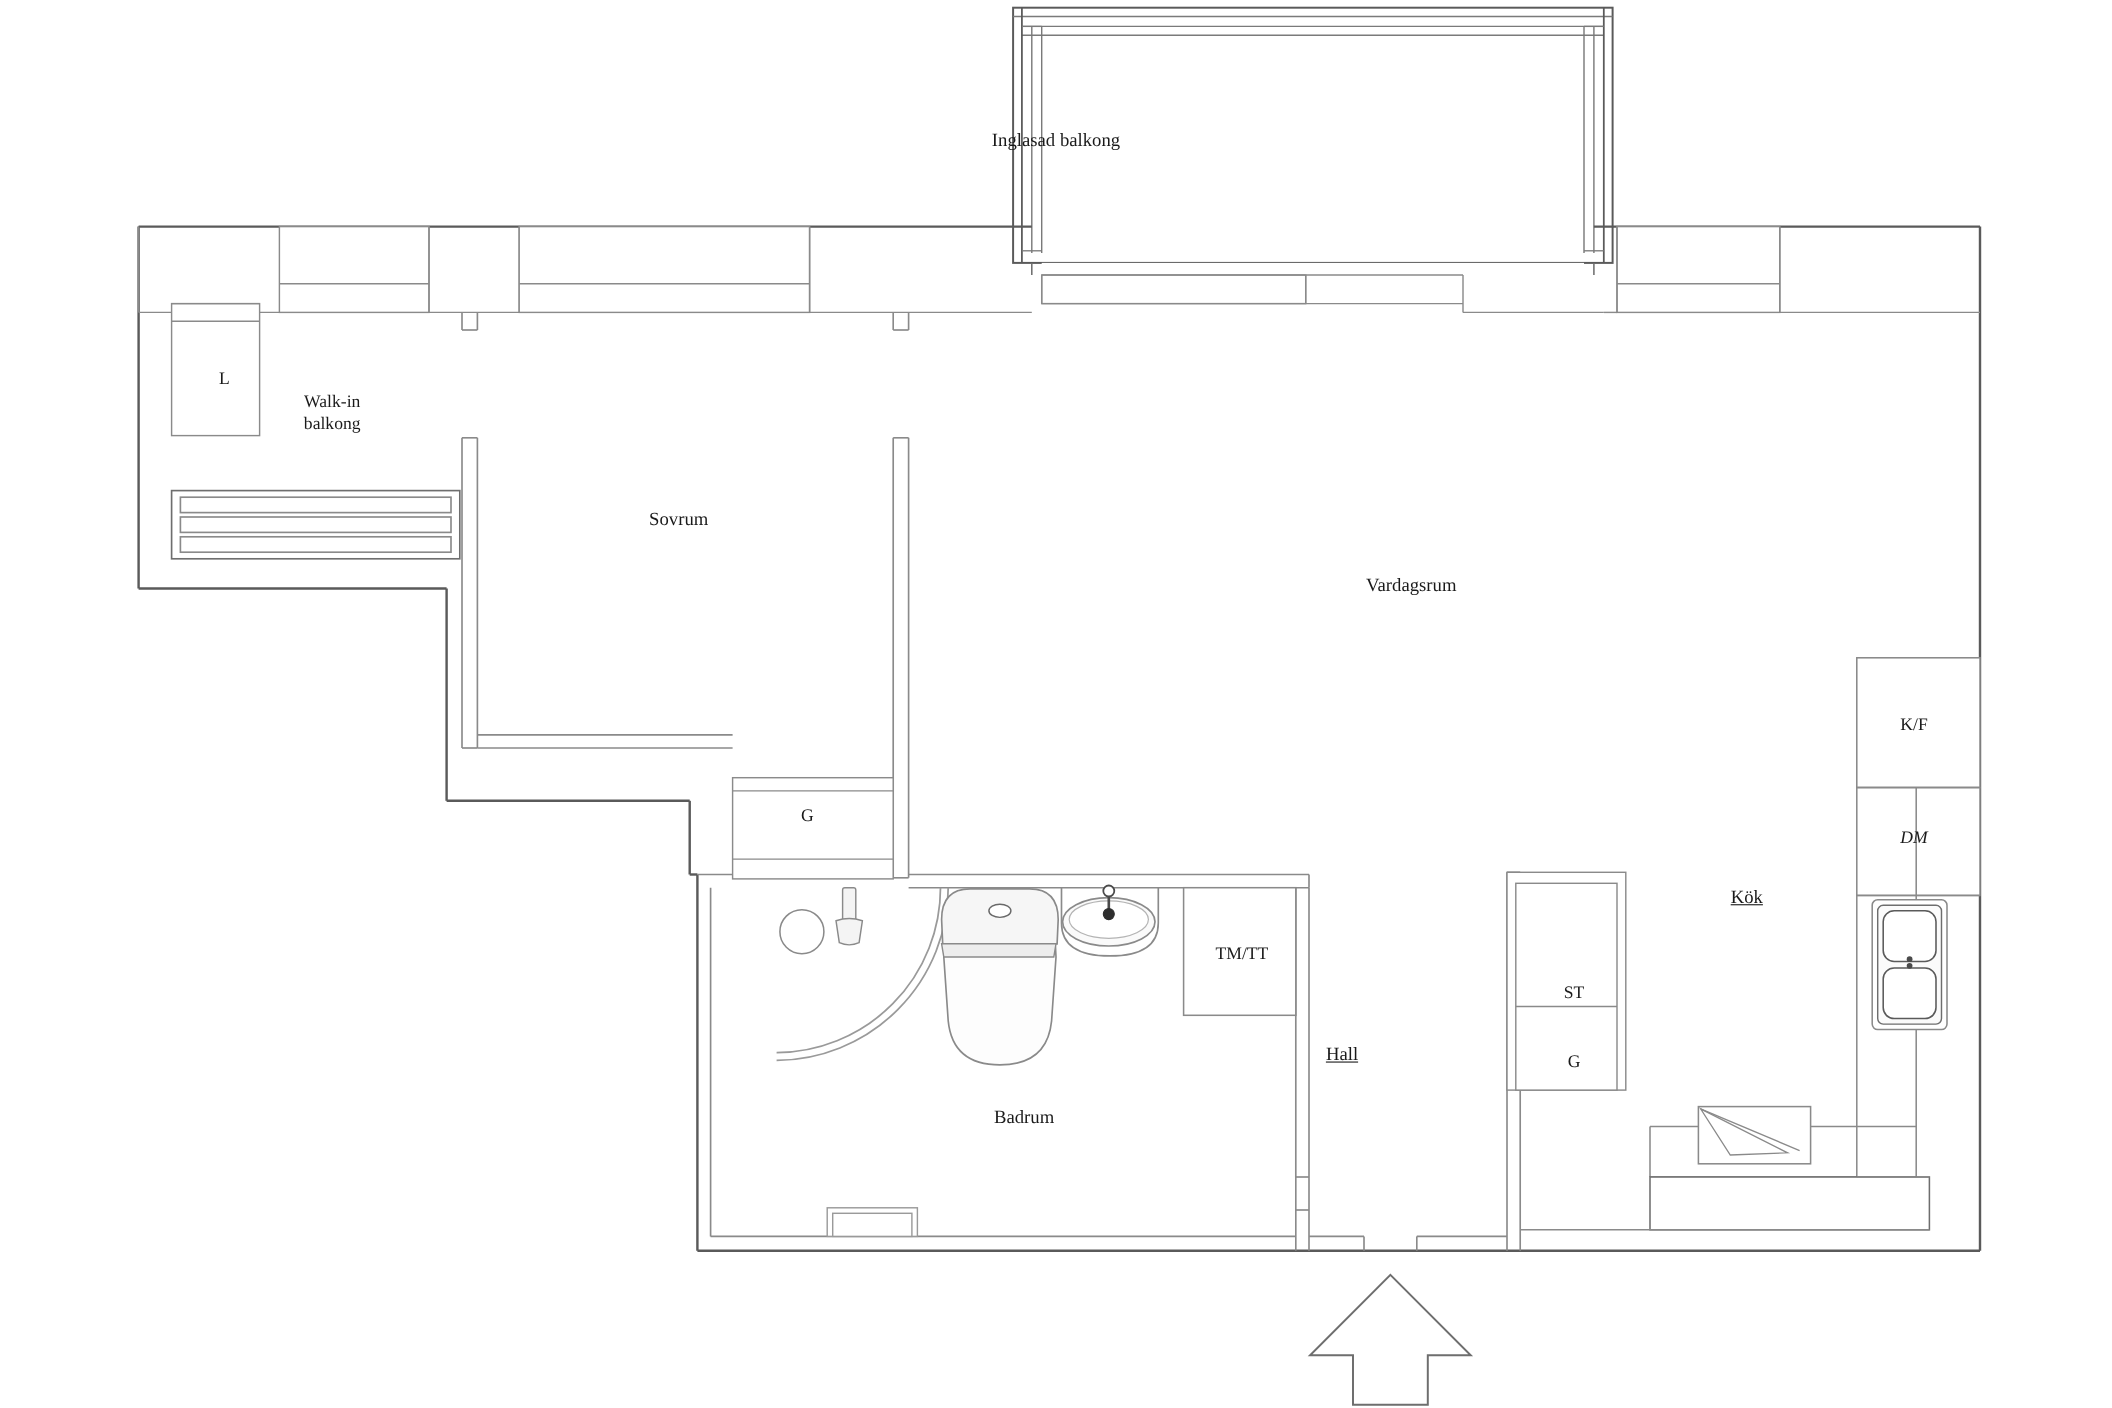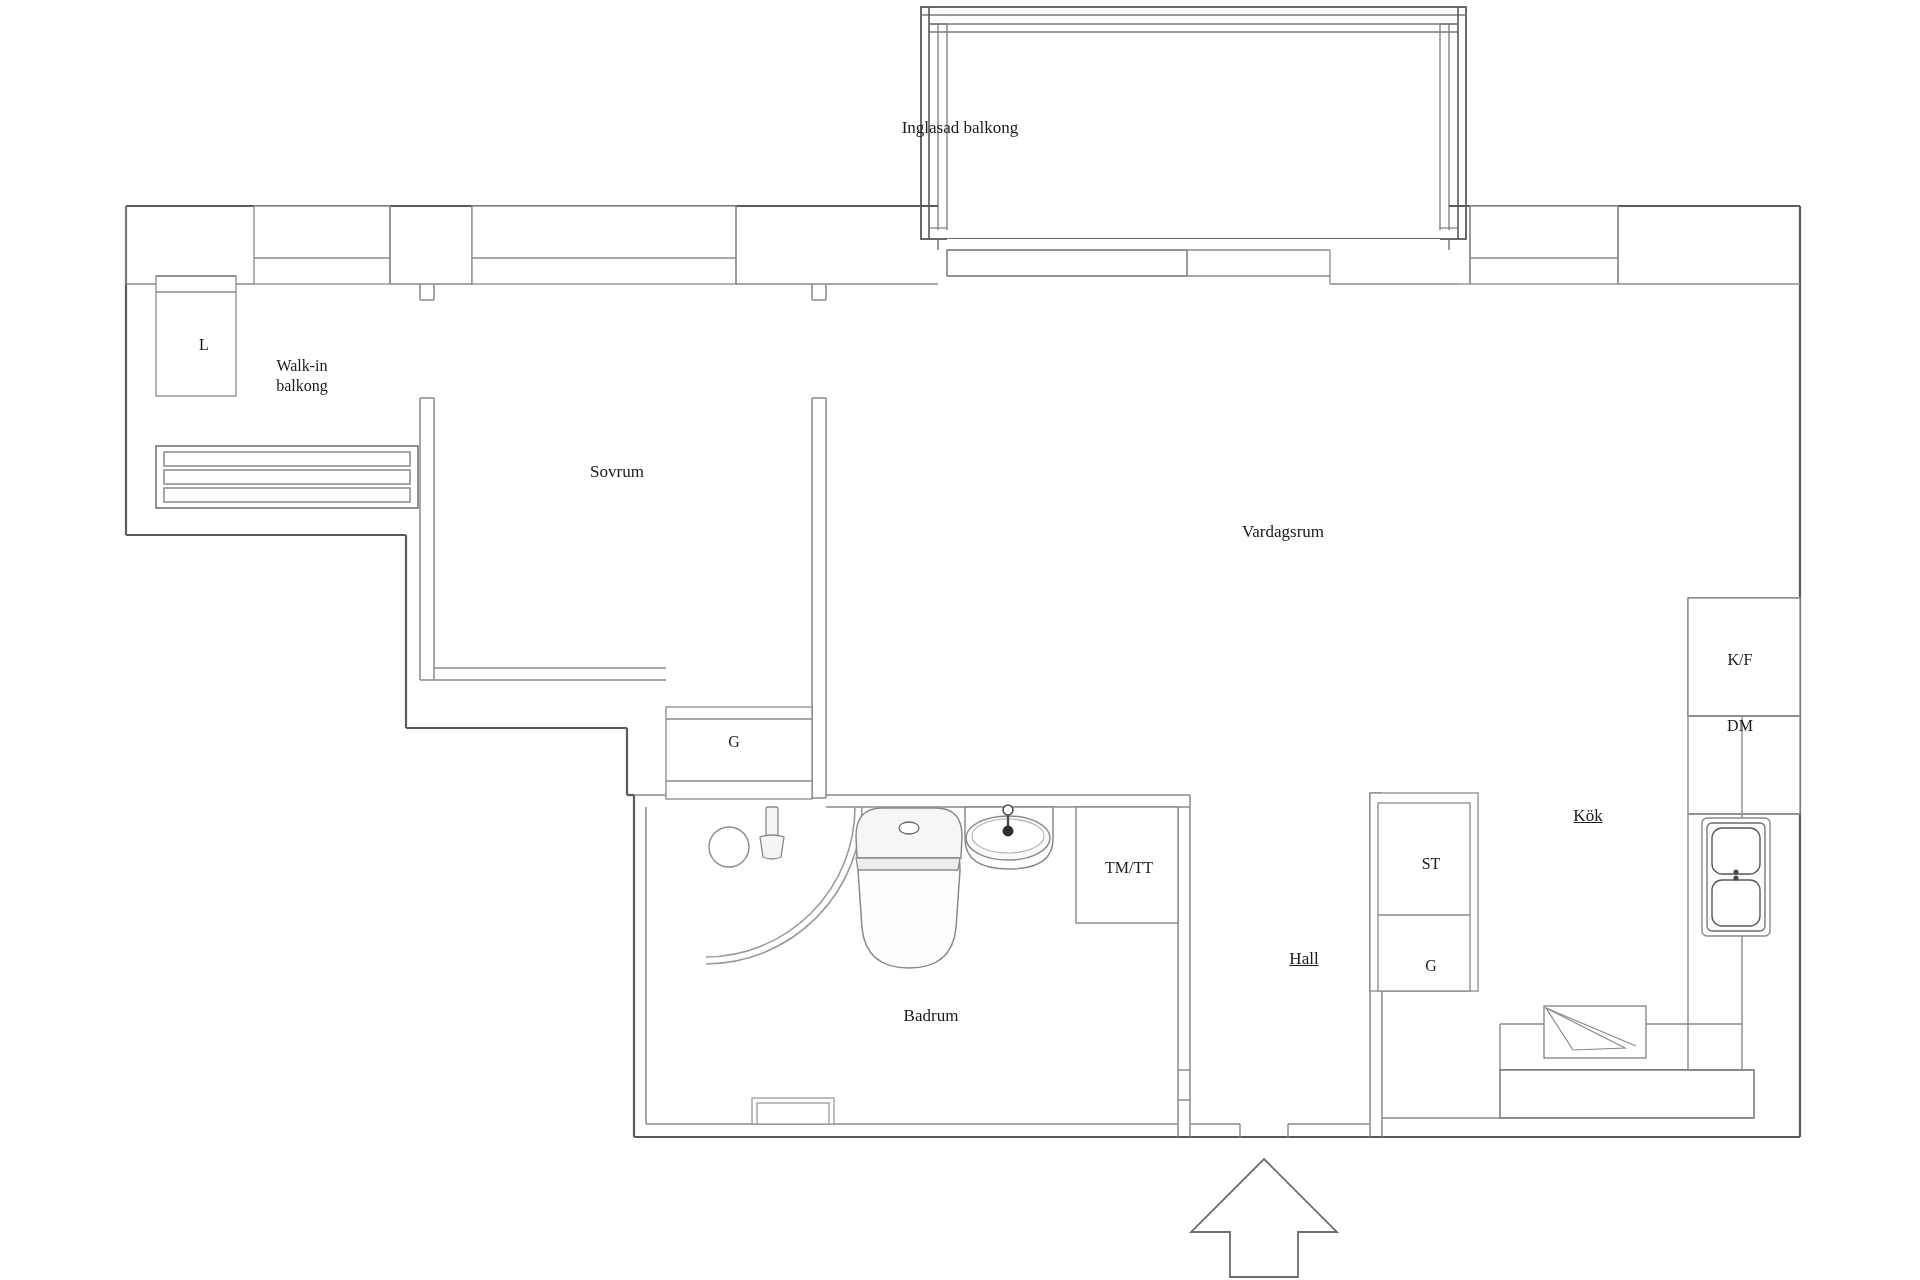--- a/index.html
+++ b/index.html
@@ -307,31 +307,31 @@
 
   <div class="room-label lbl-small" style="left:242px; top:356px;  width:120px;">Walk-in
 balkong</div>
 
   <div class="room-label lbl-room" style="left:557px;  top:462px;  width:120px;">Sovrum</div>
 
   <div class="room-label lbl-room" style="left:1203px; top:522px;  width:160px;">Vardagsrum</div>
 
   <div class="room-label lbl-room" style="left:1538px; top:806px;  width:100px;text-decoration:underline;">Kök</div>
 
-  <div class="room-label lbl-room" style="left:1254px; top:949px;  width:100px;text-decoration:underline;">Hall</div>
+  <div class="room-label lbl-room" style="left:1170px; top:949px;  width:100px;text-decoration:underline;">Hall</div>
 
   <div class="room-label lbl-room" style="left:871px;  top:1006px; width:120px;">Badrum</div>
 
   <div class="room-label lbl-small" style="left:174px;  top:335px;  width:60px;">L</div>
 
   <div class="room-label lbl-small" style="left:704px;  top:732px;  width:60px;">G</div>
 
   <div class="room-label lbl-small" style="left:1079px; top:858px;  width:100px;">TM/TT</div>
 
-  <div class="room-label lbl-small" style="left:1401px; top:854px;  width:60px;">ST</div>
+  <div class="room-label lbl-small" style="left:1401px; top:893px;  width:60px;">ST</div>
 
   <div class="room-label lbl-small" style="left:1401px; top:956px;  width:60px;">G</div>
 
   <div class="room-label lbl-small" style="left:1700px; top:650px;  width:80px;">K/F</div>
 
-  <div class="room-label lbl-small" style="left:1700px; top:716px;  width:80px;">DM</div>
+  <div class="room-label lbl-small" style="left:1700px; top:752px;  width:80px;font-style:italic;">DM</div>
 
 </div>
 
 </body></html>

